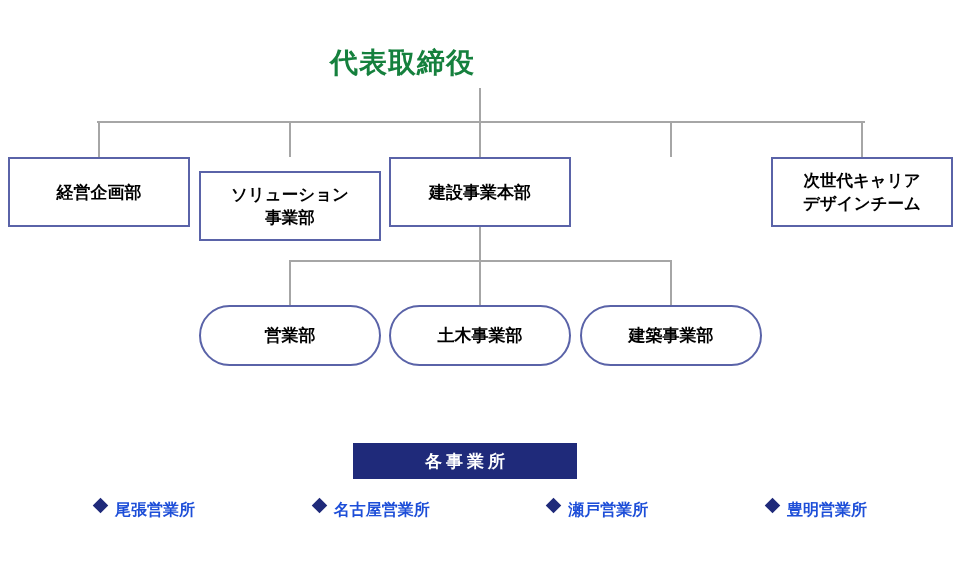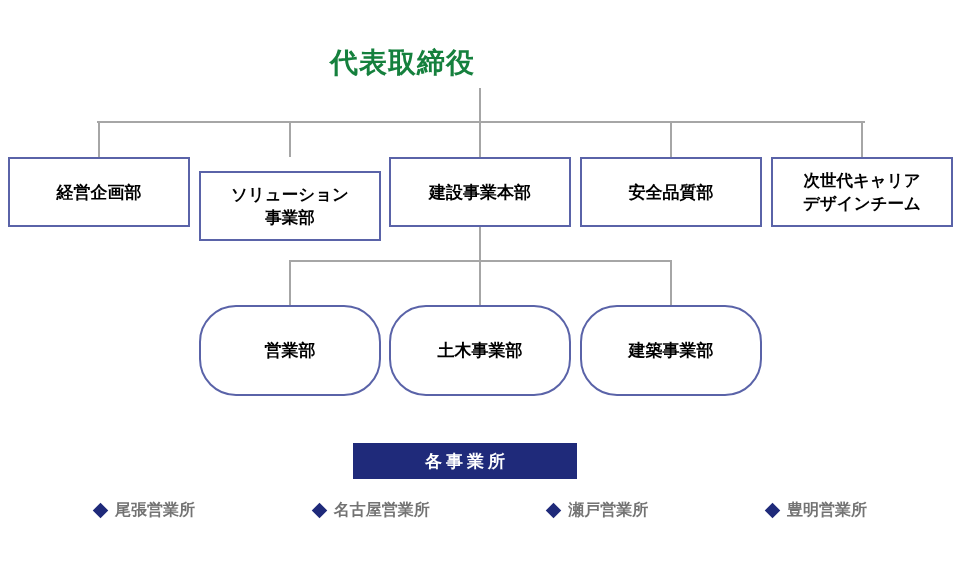--- a/index.html
+++ b/index.html
@@ -70,21 +70,21 @@
   .box-1 { left: 8px;   top: 157px; }
   .box-2 { left: 199px; top: 171px; }
   .box-3 { left: 389px; top: 157px; }
   .box-4 { left: 580px; top: 157px; }
   .box-5 { left: 771px; top: 157px; }
 
   
   .pill-box {
     position: absolute;
     width: 182px;
-    height: 91px;
+    height: 61px;
     box-sizing: border-box;
     border: 2px solid #5a63a8;
     border-radius: 37px;
     background: #ffffff;
     display: flex;
     align-items: center;
     justify-content: center;
     text-align: center;
     font-size: 17px;
     font-weight: 700;
@@ -120,24 +120,23 @@
     left: 95px;
     top: 500px;
     width: 772px;
     display: flex;
     justify-content: space-between;
     align-items: center;
     z-index: 3;
   }
   .office-item {
     display: flex;
-    align-items: center;
     font-size: 16px;
     font-weight: 700;
-    color: #737373;
+    color: #1d4ed8;
     white-space: nowrap;
   }
   .diamond-icon {
     display: inline-block;
     width: 11px;
     height: 11px;
     background: #1f2a7a;
     transform: rotate(45deg);
     margin-right: 9px;
     flex: none;
@@ -156,21 +155,20 @@
   <div class="connector conn-v" style="left:98px;  top:121px; height:36px;"></div>
   <div class="connector conn-v" style="left:289px; top:121px; height:36px;"></div>
   <div class="connector conn-v" style="left:479px; top:121px; height:36px;"></div>
   <div class="connector conn-v" style="left:670px; top:121px; height:36px;"></div>
   <div class="connector conn-v" style="left:861px; top:121px; height:36px;"></div>
 
   <div class="dept-box box-1">経営企画部</div>
   <div class="dept-box box-2 two-line">ソリューション
 事業部</div>
   <div class="dept-box box-3">建設事業本部</div>
-  <div class="dept-box box-4">安全品質部</div>
   <div class="dept-box box-5 two-line">次世代キャリア
 デザインチーム</div>
 
   <div class="connector conn-v" style="left:479px; top:227px; height:34px;"></div>
   <div class="connector conn-h" style="left:289px; top:260px; width:382px;"></div>
   <div class="connector conn-v" style="left:289px; top:260px; height:45px;"></div>
   <div class="connector conn-v" style="left:479px; top:260px; height:45px;"></div>
   <div class="connector conn-v" style="left:670px; top:260px; height:45px;"></div>
 
   <div class="pill-box pill-1">営業部</div>

